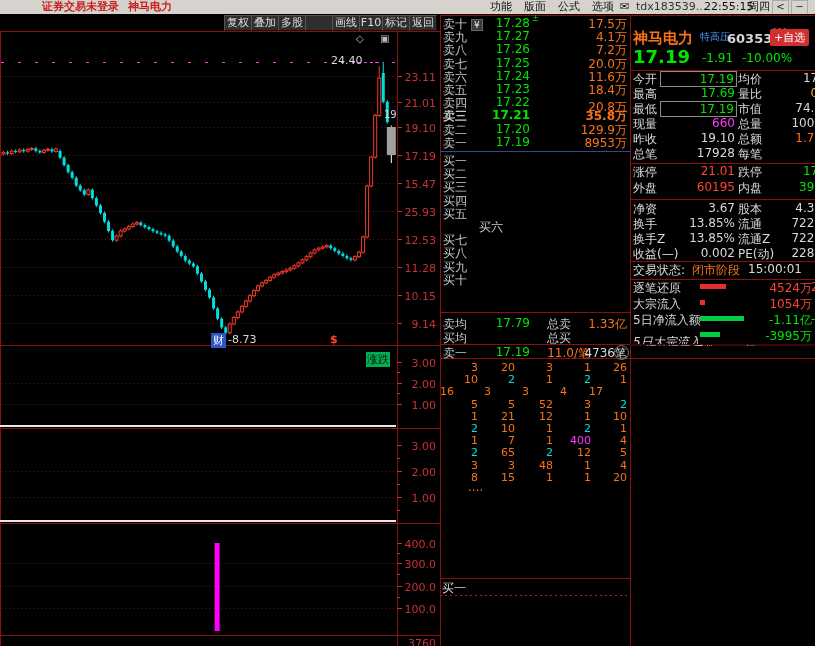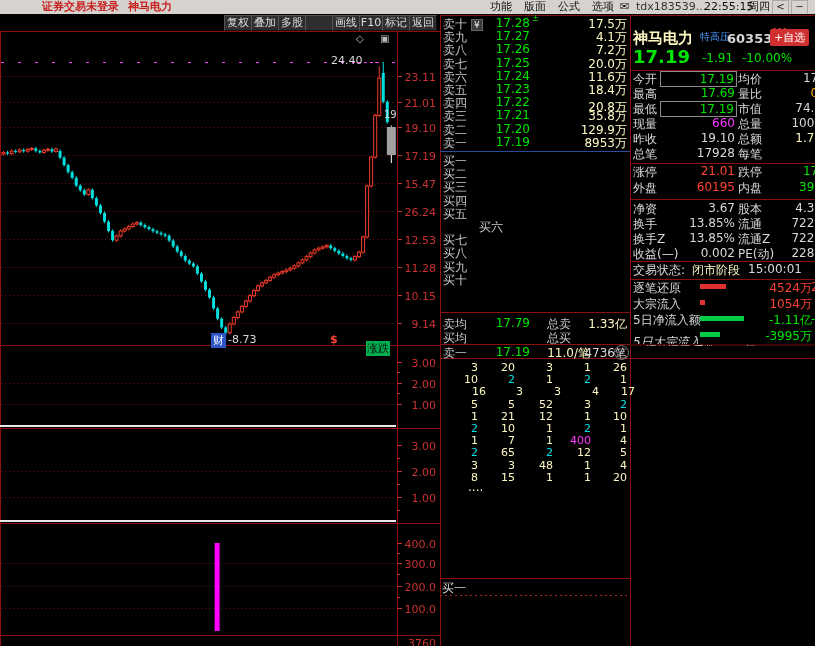--- a/index.html
+++ b/index.html
@@ -1,20 +1,20 @@
 <!DOCTYPE html>
 <html><head>
 <meta charset="utf-8">
 <style>
   html,body{margin:0;padding:0;background:#000;}
   #app{position:relative;width:815px;height:646px;background:#000;overflow:hidden;
        font-family:"DejaVu Sans","Liberation Sans",sans-serif;font-size:12px;color:#d8d8d8;}
   .abs{position:absolute;}
   .r{text-align:right;}
-  .tg{color:#00e600}.tr{color:#ff4232}.ty{color:#fef9c3}.tw{color:#d8d8d8}
+  .tg{color:#00e600}.tr{color:#ff4232}.ty{color:#f97316}.tw{color:#d8d8d8}
   .tc{color:#00e2e2}.tm{color:#ff3cff}.to{color:#ffaa00}.tgy{color:#b8b8b8}
   .vbox{border:1px solid #8a8a8a;padding:0 2px;}
   #titlebar{left:0;top:0;width:815px;height:14px;background:#d6d3ce;color:#111;
             font-size:11px;line-height:14px;border-bottom:1px solid #9a9a9a;}
   #titlebar .red{color:#c81e1e;font-weight:bold;}
   .menu-item{display:inline-block;padding:0 6px;cursor:default;}
   .tb-btn{position:absolute;top:1px;height:14px;line-height:14px;background:#2e2e2e;
           border:1px solid #555;border-right-color:#111;border-bottom-color:#111;
           color:#ddd;font-size:11px;text-align:center;}
   .win-btn{position:absolute;top:0;width:15px;height:13px;line-height:12px;text-align:center;
@@ -328,29 +328,29 @@
       <line x1="391.34000000000003" y1="155.0088000409944" x2="391.34000000000003" y2="163.0088000409944" stroke="#ffffff" stroke-width="1"></line>
     </svg>
 
   <div class="abs tw" style="left:331px;top:54px;font-size:11px">24.40</div>
   <div class="abs tgy" style="left:356px;top:33px;font-size:10px">◇</div>
   <div class="abs tgy" style="left:380px;top:33px;font-size:10px">▣</div>
   <div class="abs tw" style="left:384px;top:109px;font-size:10px">19</div>
   <div class="abs badge-cai" style="left:211px;top:333px">财</div>
   <div class="abs tw" style="left:228px;top:333px;font-size:11px">-8.73</div>
   <div class="abs tr" style="left:330px;top:333px;font-size:11px;font-weight:bold">$</div>
-  <div class="abs badge-zd" style="left:366px;top:341px">涨跌</div>
+  <div class="abs badge-zd" style="left:366px;top:352px">涨跌</div>
   <div class="abs axis-lbl" style="left:398px;top:637px;width:38px">3760</div>
   <div id="axis-labels">
       <div class="axis-lbl" style="left: 396px; top: 70.5px;">23.11</div>
       <div class="axis-lbl" style="left: 396px; top: 96.5px;">21.01</div>
       <div class="axis-lbl" style="left: 396px; top: 121.5px;">19.10</div>
       <div class="axis-lbl" style="left: 396px; top: 149.5px;">17.19</div>
       <div class="axis-lbl" style="left: 396px; top: 177.5px;">15.47</div>
-      <div class="axis-lbl" style="left: 396px; top: 205.5px;">26.24</div>
+      <div class="axis-lbl" style="left: 396px; top: 205.5px;">25.93</div>
       <div class="axis-lbl" style="left: 396px; top: 233.5px;">12.53</div>
       <div class="axis-lbl" style="left: 396px; top: 261.5px;">11.28</div>
       <div class="axis-lbl" style="left: 396px; top: 289.5px;">10.15</div>
       <div class="axis-lbl" style="left: 396px; top: 317.5px;">9.14</div>
       <div class="axis-lbl" style="left: 396px; top: 356.5px;">3.00</div>
       <div class="axis-lbl" style="left: 396px; top: 377.5px;">2.00</div>
       <div class="axis-lbl" style="left: 396px; top: 398.5px;">1.00</div>
       <div class="axis-lbl" style="left: 396px; top: 439.5px;">3.00</div>
       <div class="axis-lbl" style="left: 396px; top: 465.5px;">2.00</div>
       <div class="axis-lbl" style="left: 396px; top: 491.5px;">1.00</div>
@@ -390,21 +390,21 @@
       <div class="abs" style="position: absolute; left: 440px; top: 82px; width: 190px; height: 13px; font-size: 12px; padding-left: 36px;">
         <div class="cell ob-label" style="position: absolute; left: 3px; top: 0px;">卖五</div>
         <div class="cell tg r" style="position: absolute; left: 40px; top: 0px; width: 50px;">17.23</div>
         <div class="cell ty r" style="position: absolute; left: 100px; top: 0px; width: 87px;">18.4万</div>
       </div>
       <div class="abs" style="position: absolute; left: 440px; top: 95.2px; width: 190px; height: 13px; font-size: 12px;">
         <div class="cell ob-label" style="position: absolute; left: 3px; top: 0px;">卖四</div>
         <div class="cell tg r" style="position: absolute; left: 40px; top: 0px; width: 50px;">17.22</div>
         <div class="cell ty r" style="position: absolute; left: 100px; top: 4px; width: 87px; text-align: right;">20.8万</div>
       </div>
-      <div class="abs" style="position: absolute; left: 440px; top: 108.4px; width: 190px; height: 13px; font-size: 12px;">
+      <div class="abs" style="position: absolute; left: 440px; top: 108.4px; width: 190px; height: 13px; font-size: 12px; font-weight: bold;">
         <div class="cell ob-label" style="position: absolute; left: 3px; top: 0px;">卖三</div>
         <div class="cell tg r" style="position: absolute; left: 40px; top: 0px; width: 50px;">17.21</div>
         <div class="cell ty r" style="position: absolute; left: 100px; top: 0px; width: 87px;">35.8万</div>
       </div>
       <div class="abs" style="position: absolute; left: 440px; top: 121.6px; width: 190px; height: 13px; font-size: 12px;">
         <div class="cell ob-label" style="position: absolute; left: 3px; top: 0px;">卖二</div>
         <div class="cell tg r" style="position: absolute; left: 40px; top: 0px; width: 50px;">17.20</div>
         <div class="cell ty r" style="position: absolute; left: 100px; top: 0px; width: 87px;">129.9万</div>
       </div>
       <div class="abs" style="position: absolute; left: 440px; top: 134.8px; width: 190px; height: 13px; font-size: 12px;">
@@ -471,21 +471,21 @@
         <div class="cell r ty" style="position: absolute; left: 116px; top: 0px; width: 35px;">1</div>
         <div class="cell r ty" style="position: absolute; left: 154px; top: 0px; width: 33px;">26</div>
       </div>
       <div class="abs" style="position: absolute; left: 440px; top: 373.2px; width: 190px; height: 12px; font-size: 11px;">
         <div class="cell r ty" style="position: absolute; left: 5px; top: 0px; width: 33px;">10</div>
         <div class="cell r tc" style="position: absolute; left: 40px; top: 0px; width: 35px;">2</div>
         <div class="cell r ty" style="position: absolute; left: 78px; top: 0px; width: 35px;">1</div>
         <div class="cell r tc" style="position: absolute; left: 116px; top: 0px; width: 35px;">2</div>
         <div class="cell r ty" style="position: absolute; left: 154px; top: 0px; width: 33px;">1</div>
       </div>
-      <div class="abs" style="position: absolute; left: 448px; top: 385.4px; width: 190px; height: 12px; font-size: 11px;">
+      <div class="abs" style="position: absolute; left: 416px; top: 385.4px; width: 190px; height: 12px; font-size: 11px;">
         <div class="cell r ty" style="position: absolute; left: 5px; top: 0px; width: 33px;">16</div>
         <div class="cell r ty" style="position: absolute; left: 40px; top: 0px; width: 35px;">3</div>
         <div class="cell r ty" style="position: absolute; left: 78px; top: 0px; width: 35px;">3</div>
         <div class="cell r ty" style="position: absolute; left: 116px; top: 0px; width: 35px;">4</div>
         <div class="cell r ty" style="position: absolute; left: 154px; top: 0px; width: 33px;">17</div>
       </div>
       <div class="abs" style="position: absolute; left: 440px; top: 397.6px; width: 190px; height: 12px; font-size: 11px;">
         <div class="cell r ty" style="position: absolute; left: 5px; top: 0px; width: 33px;">5</div>
         <div class="cell r ty" style="position: absolute; left: 40px; top: 0px; width: 35px;">5</div>
         <div class="cell r ty" style="position: absolute; left: 78px; top: 0px; width: 35px;">52</div>

